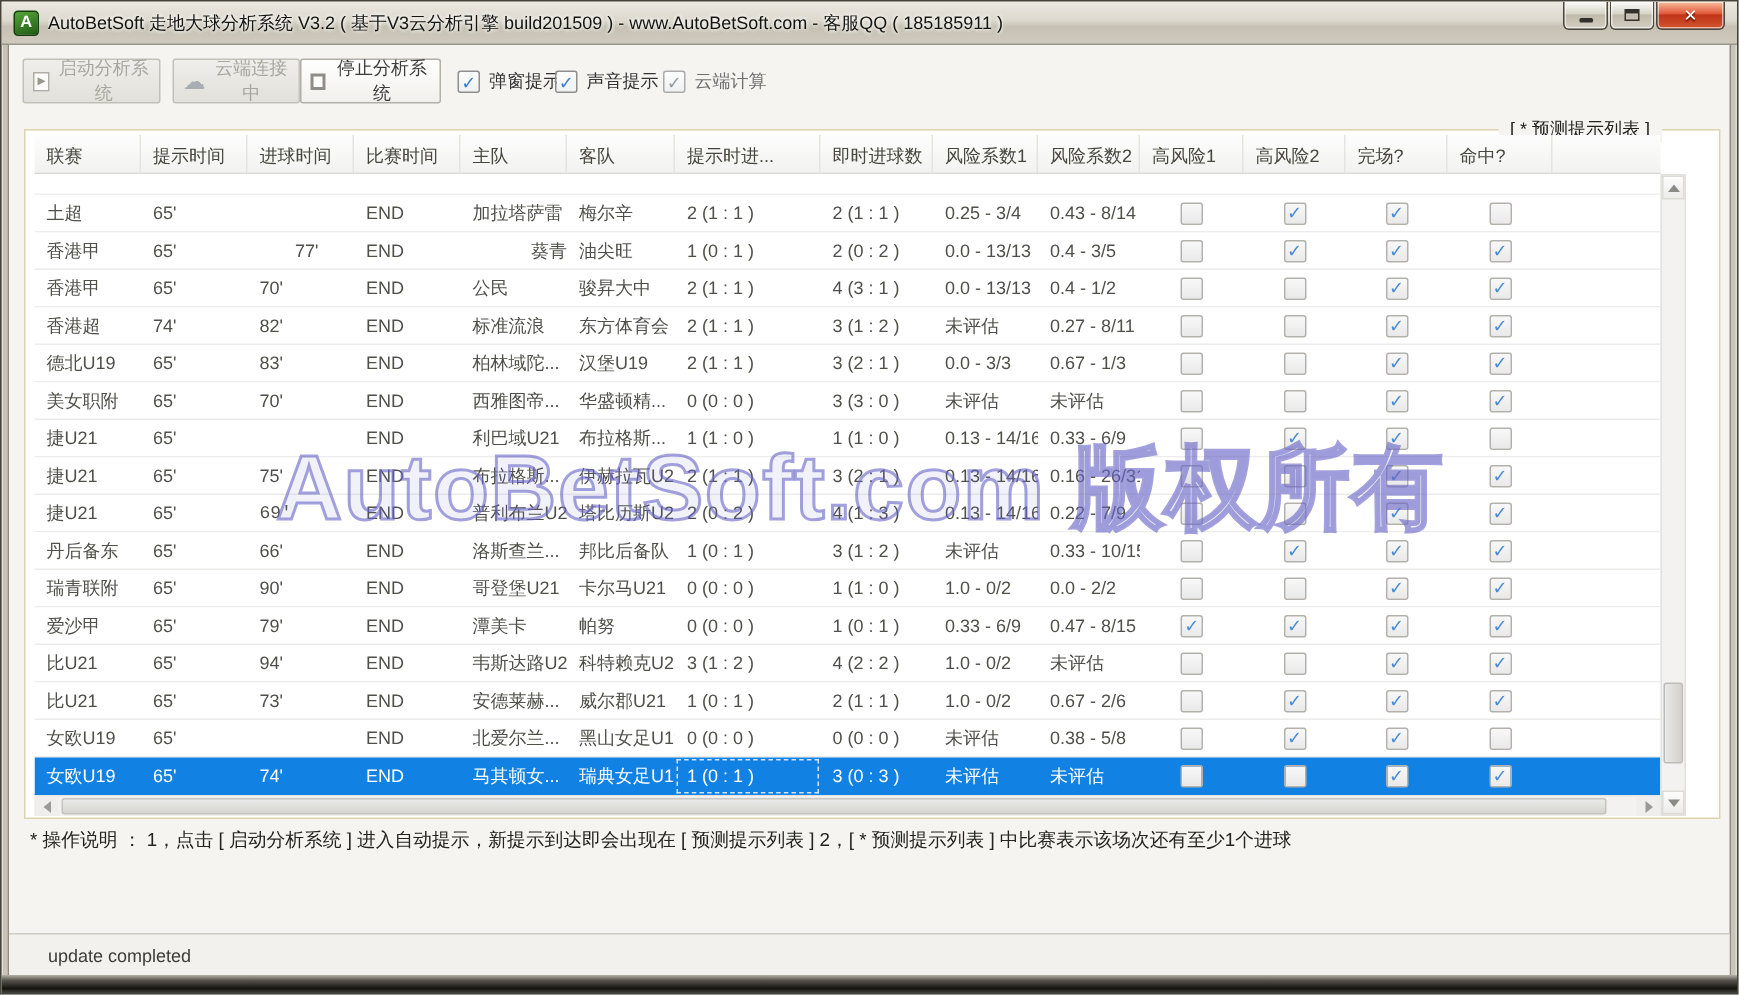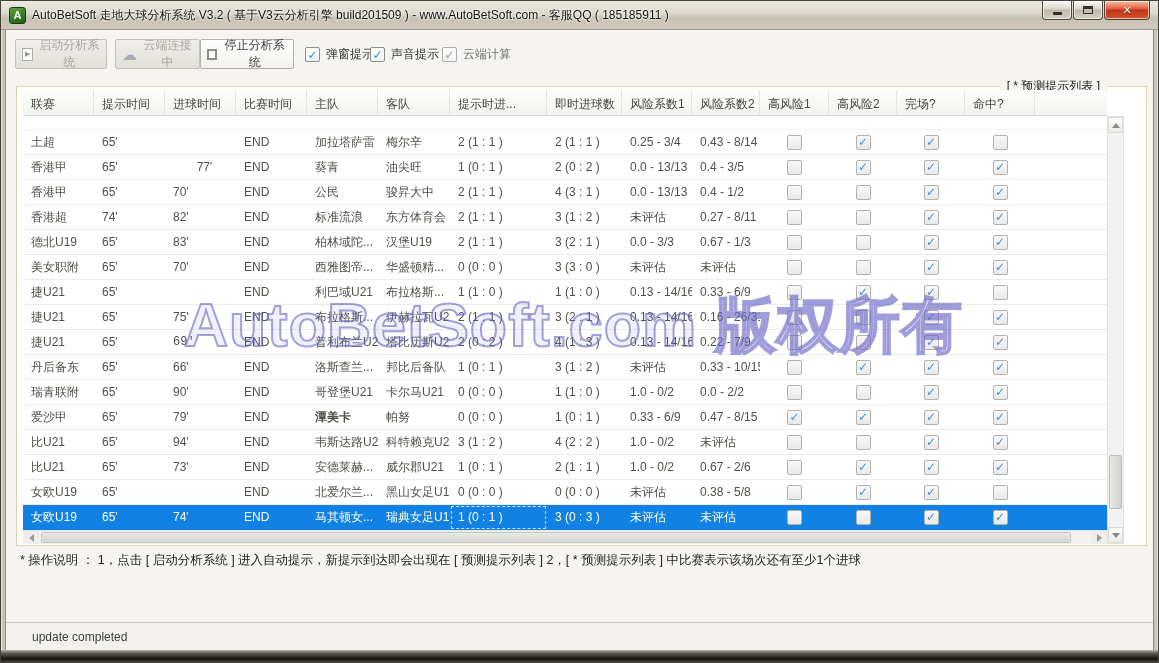--- a/index.html
+++ b/index.html
@@ -202,21 +202,21 @@
                 <span class="mk">✓</span>
               </span>
             </div>
             <div class="tcell" style="flex: 1 1 0%;"></div>
           </div>
           <div class="trow">
             <div class="tcell" style="width: 71px;">香港甲</div>
             <div class="tcell" style="width: 71px;">65'</div>
             <div class="tcell" style="width: 71px; text-align: center;">77'</div>
             <div class="tcell" style="width: 71px;">END</div>
-            <div class="tcell" style="width: 71px;">葵青</div>
+            <div class="tcell" style="width: 71px; text-align: right;">葵青</div>
             <div class="tcell" style="width: 72px;">油尖旺</div>
             <div class="tcell" style="width: 97px;">1 (0 : 1 )</div>
             <div class="tcell" style="width: 75px;">2 (0 : 2 )</div>
             <div class="tcell" style="width: 70px;">0.0 - 13/13</div>
             <div class="tcell" style="width: 68px;">0.4 - 3/5</div>
             <div class="tcell cbcell" style="width: 69px;">
               <span class="tcb">
                 <span class="mk">✓</span>
               </span>
             </div>
@@ -532,21 +532,21 @@
                 <span class="mk">✓</span>
               </span>
             </div>
             <div class="tcell" style="flex: 1 1 0%;"></div>
           </div>
           <div class="trow">
             <div class="tcell" style="width: 71px;">爱沙甲</div>
             <div class="tcell" style="width: 71px;">65'</div>
             <div class="tcell" style="width: 71px;">79'</div>
             <div class="tcell" style="width: 71px;">END</div>
-            <div class="tcell" style="width: 71px; font-weight: bold;">潭美卡</div>
+            <div class="tcell" style="width: 71px;">潭美卡</div>
             <div class="tcell" style="width: 72px;">帕努</div>
             <div class="tcell" style="width: 97px;">0 (0 : 0 )</div>
             <div class="tcell" style="width: 75px;">1 (0 : 1 )</div>
             <div class="tcell" style="width: 70px;">0.33 - 6/9</div>
             <div class="tcell" style="width: 68px;">0.47 - 8/15</div>
             <div class="tcell cbcell" style="width: 69px;">
               <span class="tcb on">
                 <span class="mk">✓</span>
               </span>
             </div>

